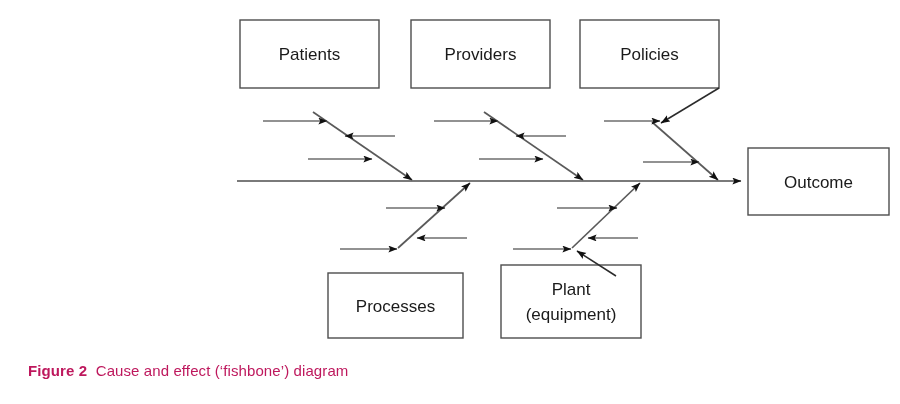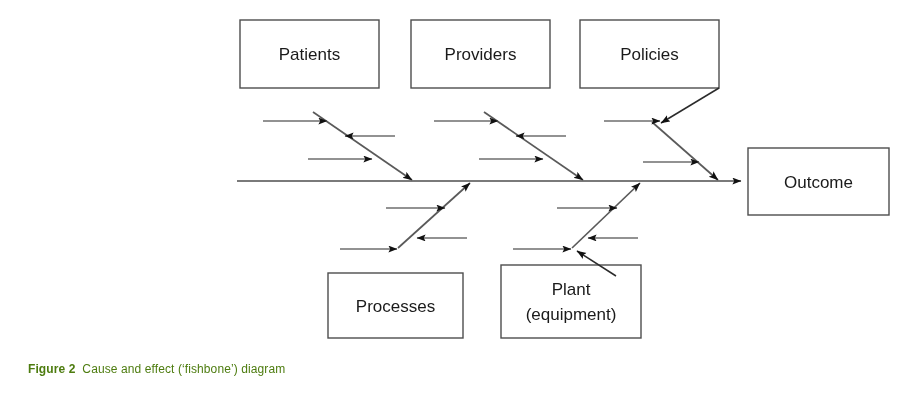--- a/index.html
+++ b/index.html
@@ -64,22 +64,22 @@
     stroke: #2b2b2b;
     stroke-width: 1.5;
     fill: none;
   }
   .caption {
     position: absolute;
     left: 28px;
     top: 362px;
     width: 800px;
     font-family: "Liberation Sans", sans-serif;
-    font-size: 12px;
-    color: #4d7c0f;
+    font-size: 15px;
+    color: #be185d;
     letter-spacing: 0.1px;
     white-space: nowrap;
   }
   .caption-strong {
     font-weight: bold;
   }
   .caption-text {
     font-weight: normal;
   }
 </style>

